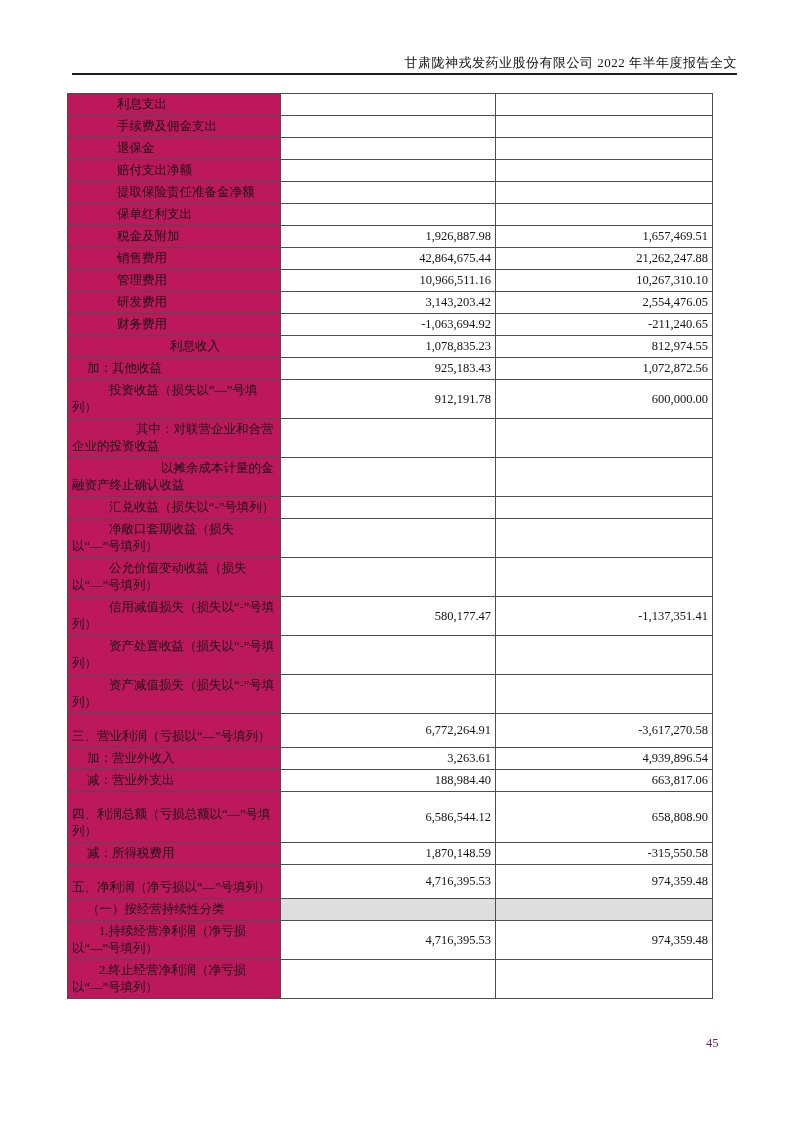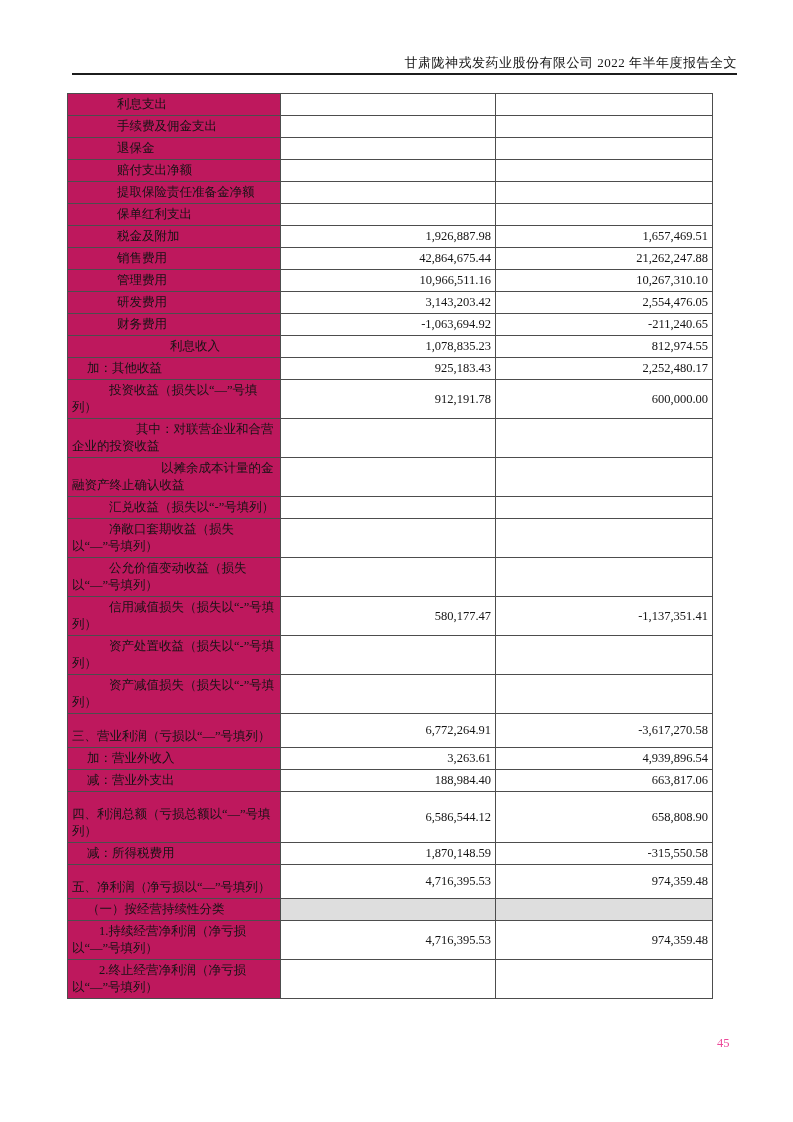--- a/index.html
+++ b/index.html
@@ -57,22 +57,21 @@
   .ind-3 { text-indent: 45px; }
   .ind-4 { text-indent: 37px; }
   .ind-5 { text-indent: 64px; }
   .ind-6 { text-indent: 89px; }
   .ind-7 { text-indent: 98px; }
 
   .page-number {
     position: absolute;
     top: 1036px; left: 706px;
     font-size: 12.5px;
-    color: #ec4899;
-    margin-left: 11px;
+    color: #701a75;
   }
 </style>
 </head>
 <body>
 
 <div class="page">
 
   <div class="header-title">甘肃陇神戎发药业股份有限公司 2022 年半年度报告全文</div>
   <div class="header-rule"></div>
 
@@ -165,21 +164,21 @@
             <p class="lbl ind-7">利息收入</p>
           </td>
           <td class="value-cell">1,078,835.23</td>
           <td class="value-cell">812,974.55</td>
         </tr>
         <tr>
           <td class="label-cell">
             <p class="lbl ind-1">加：其他收益</p>
           </td>
           <td class="value-cell">925,183.43</td>
-          <td class="value-cell">2,252,480.17</td>
+          <td class="value-cell">1,072,872.56</td>
         </tr>
         <tr>
           <td class="label-cell">
             <p class="lbl ind-4">投资收益（损失以“—”号填列）</p>
           </td>
           <td class="value-cell">912,191.78</td>
           <td class="value-cell">600,000.00</td>
         </tr>
         <tr>
           <td class="label-cell">

